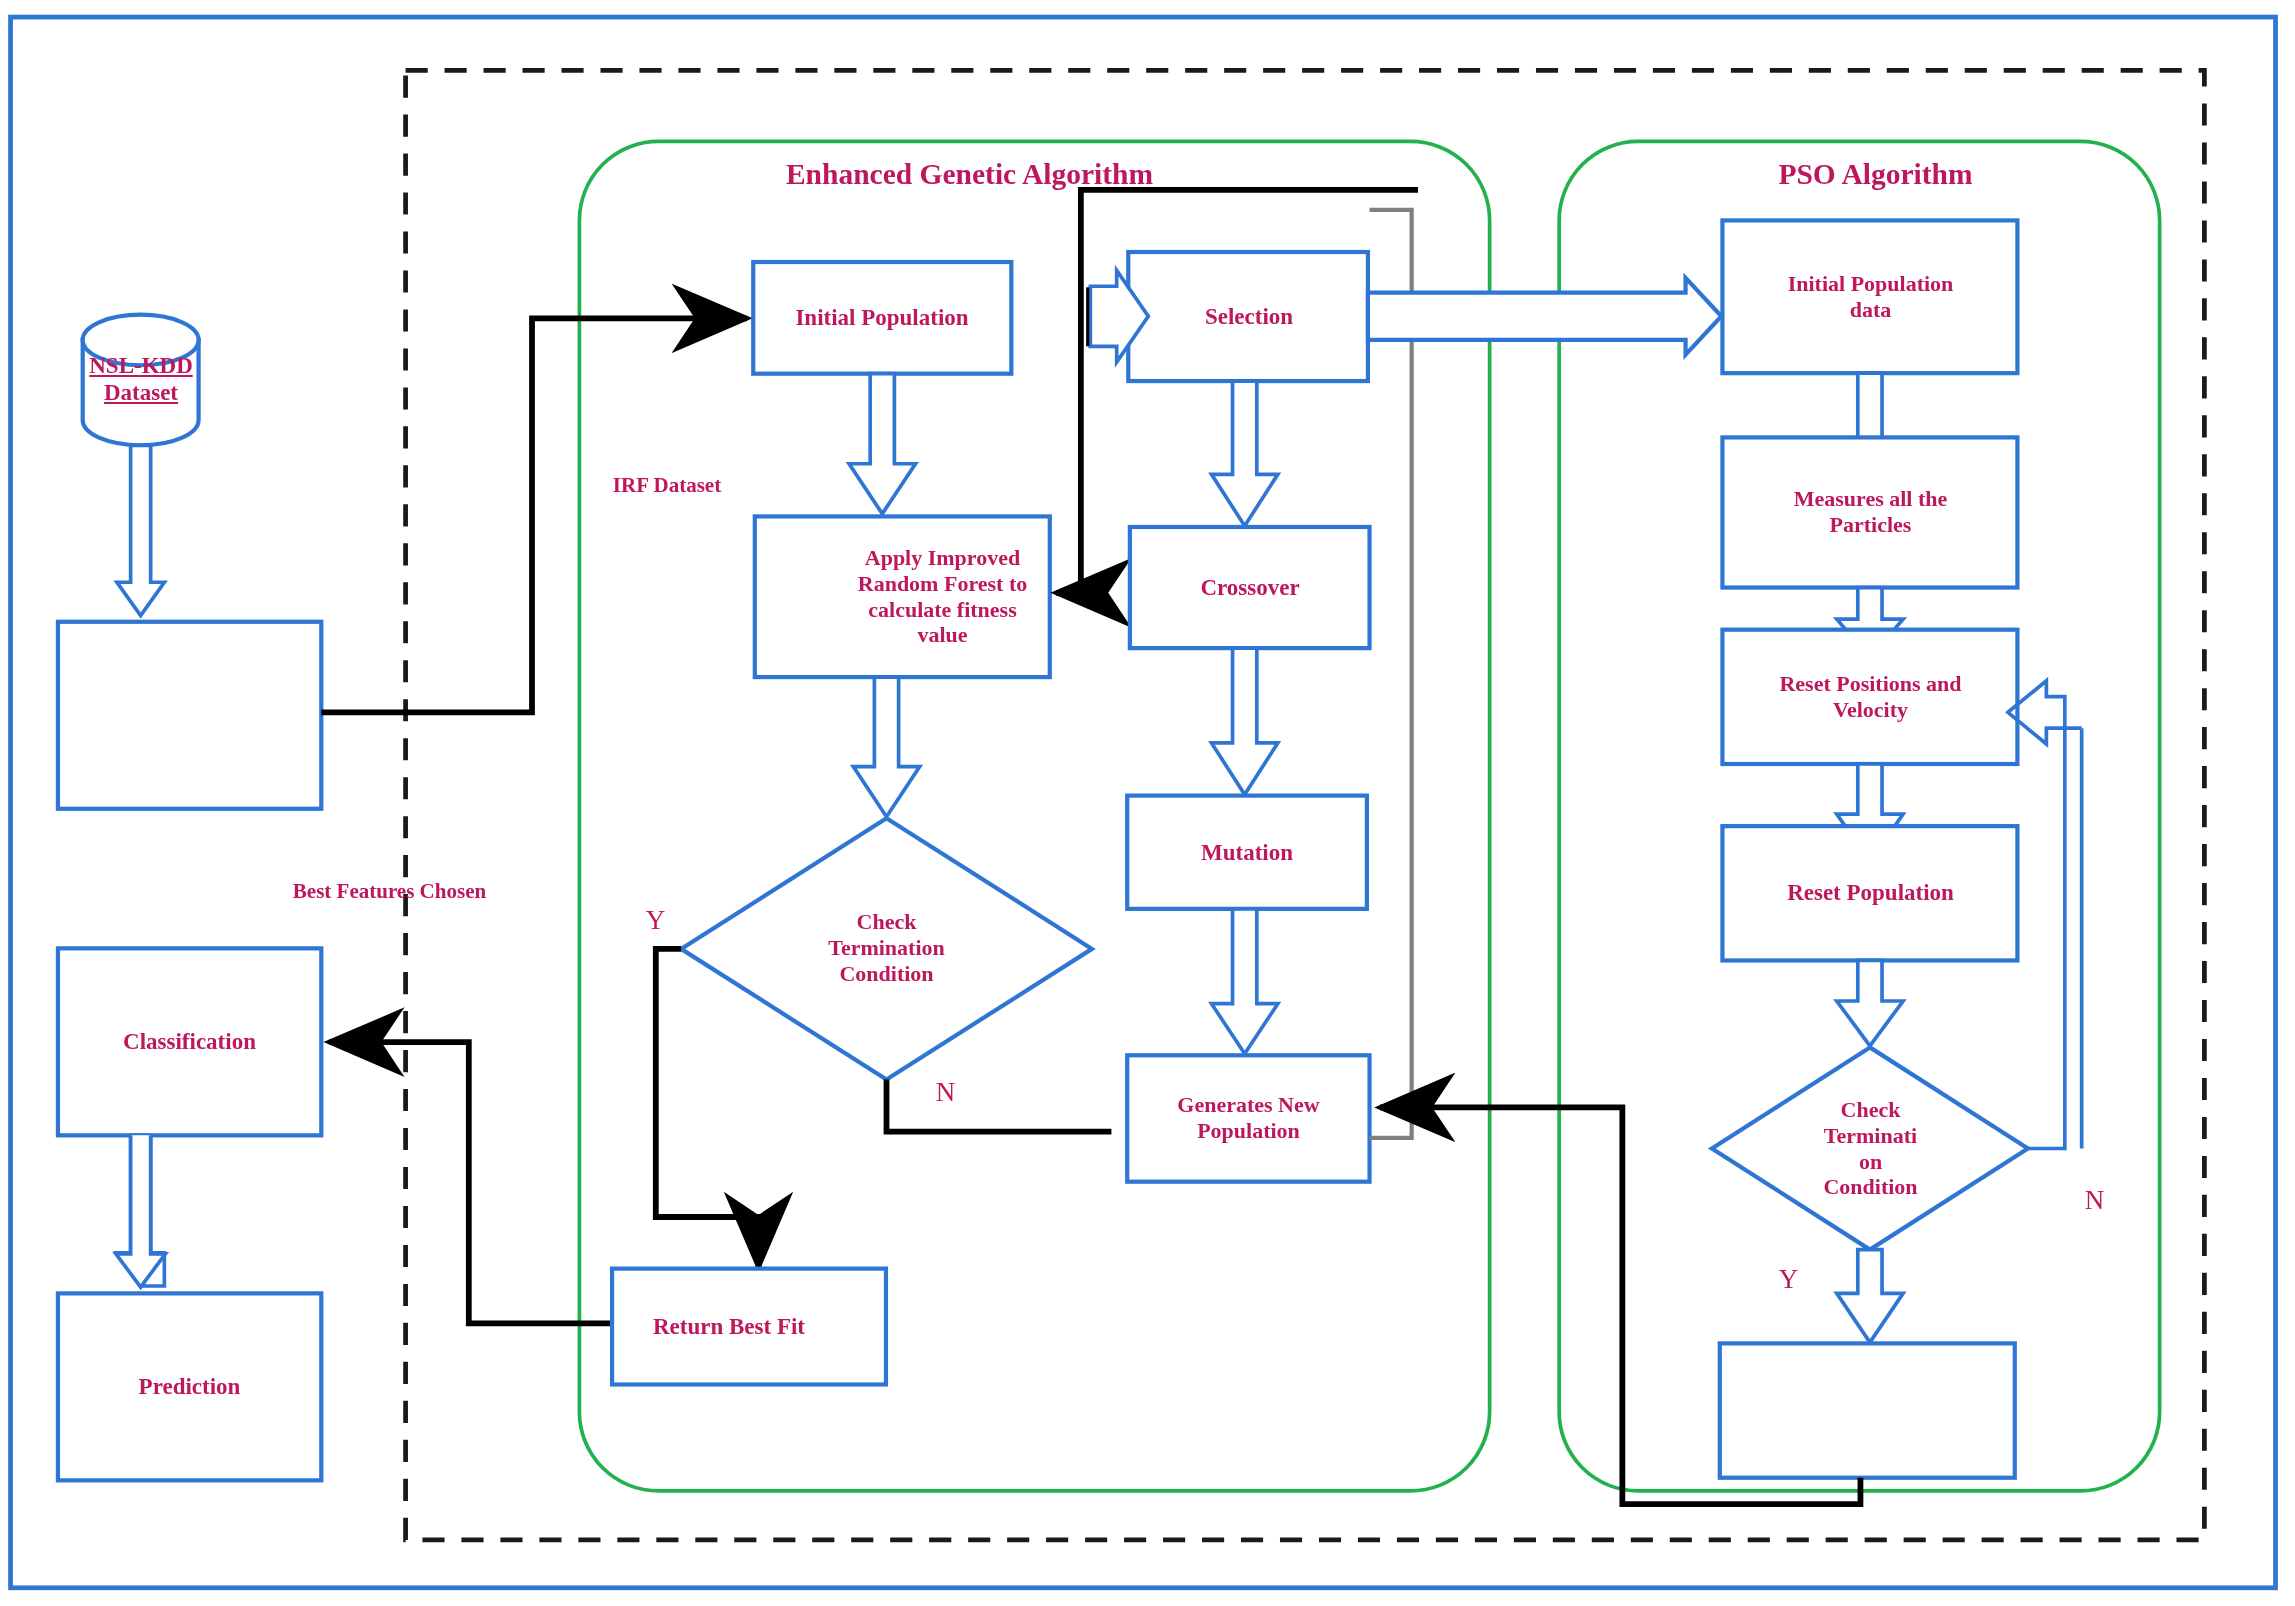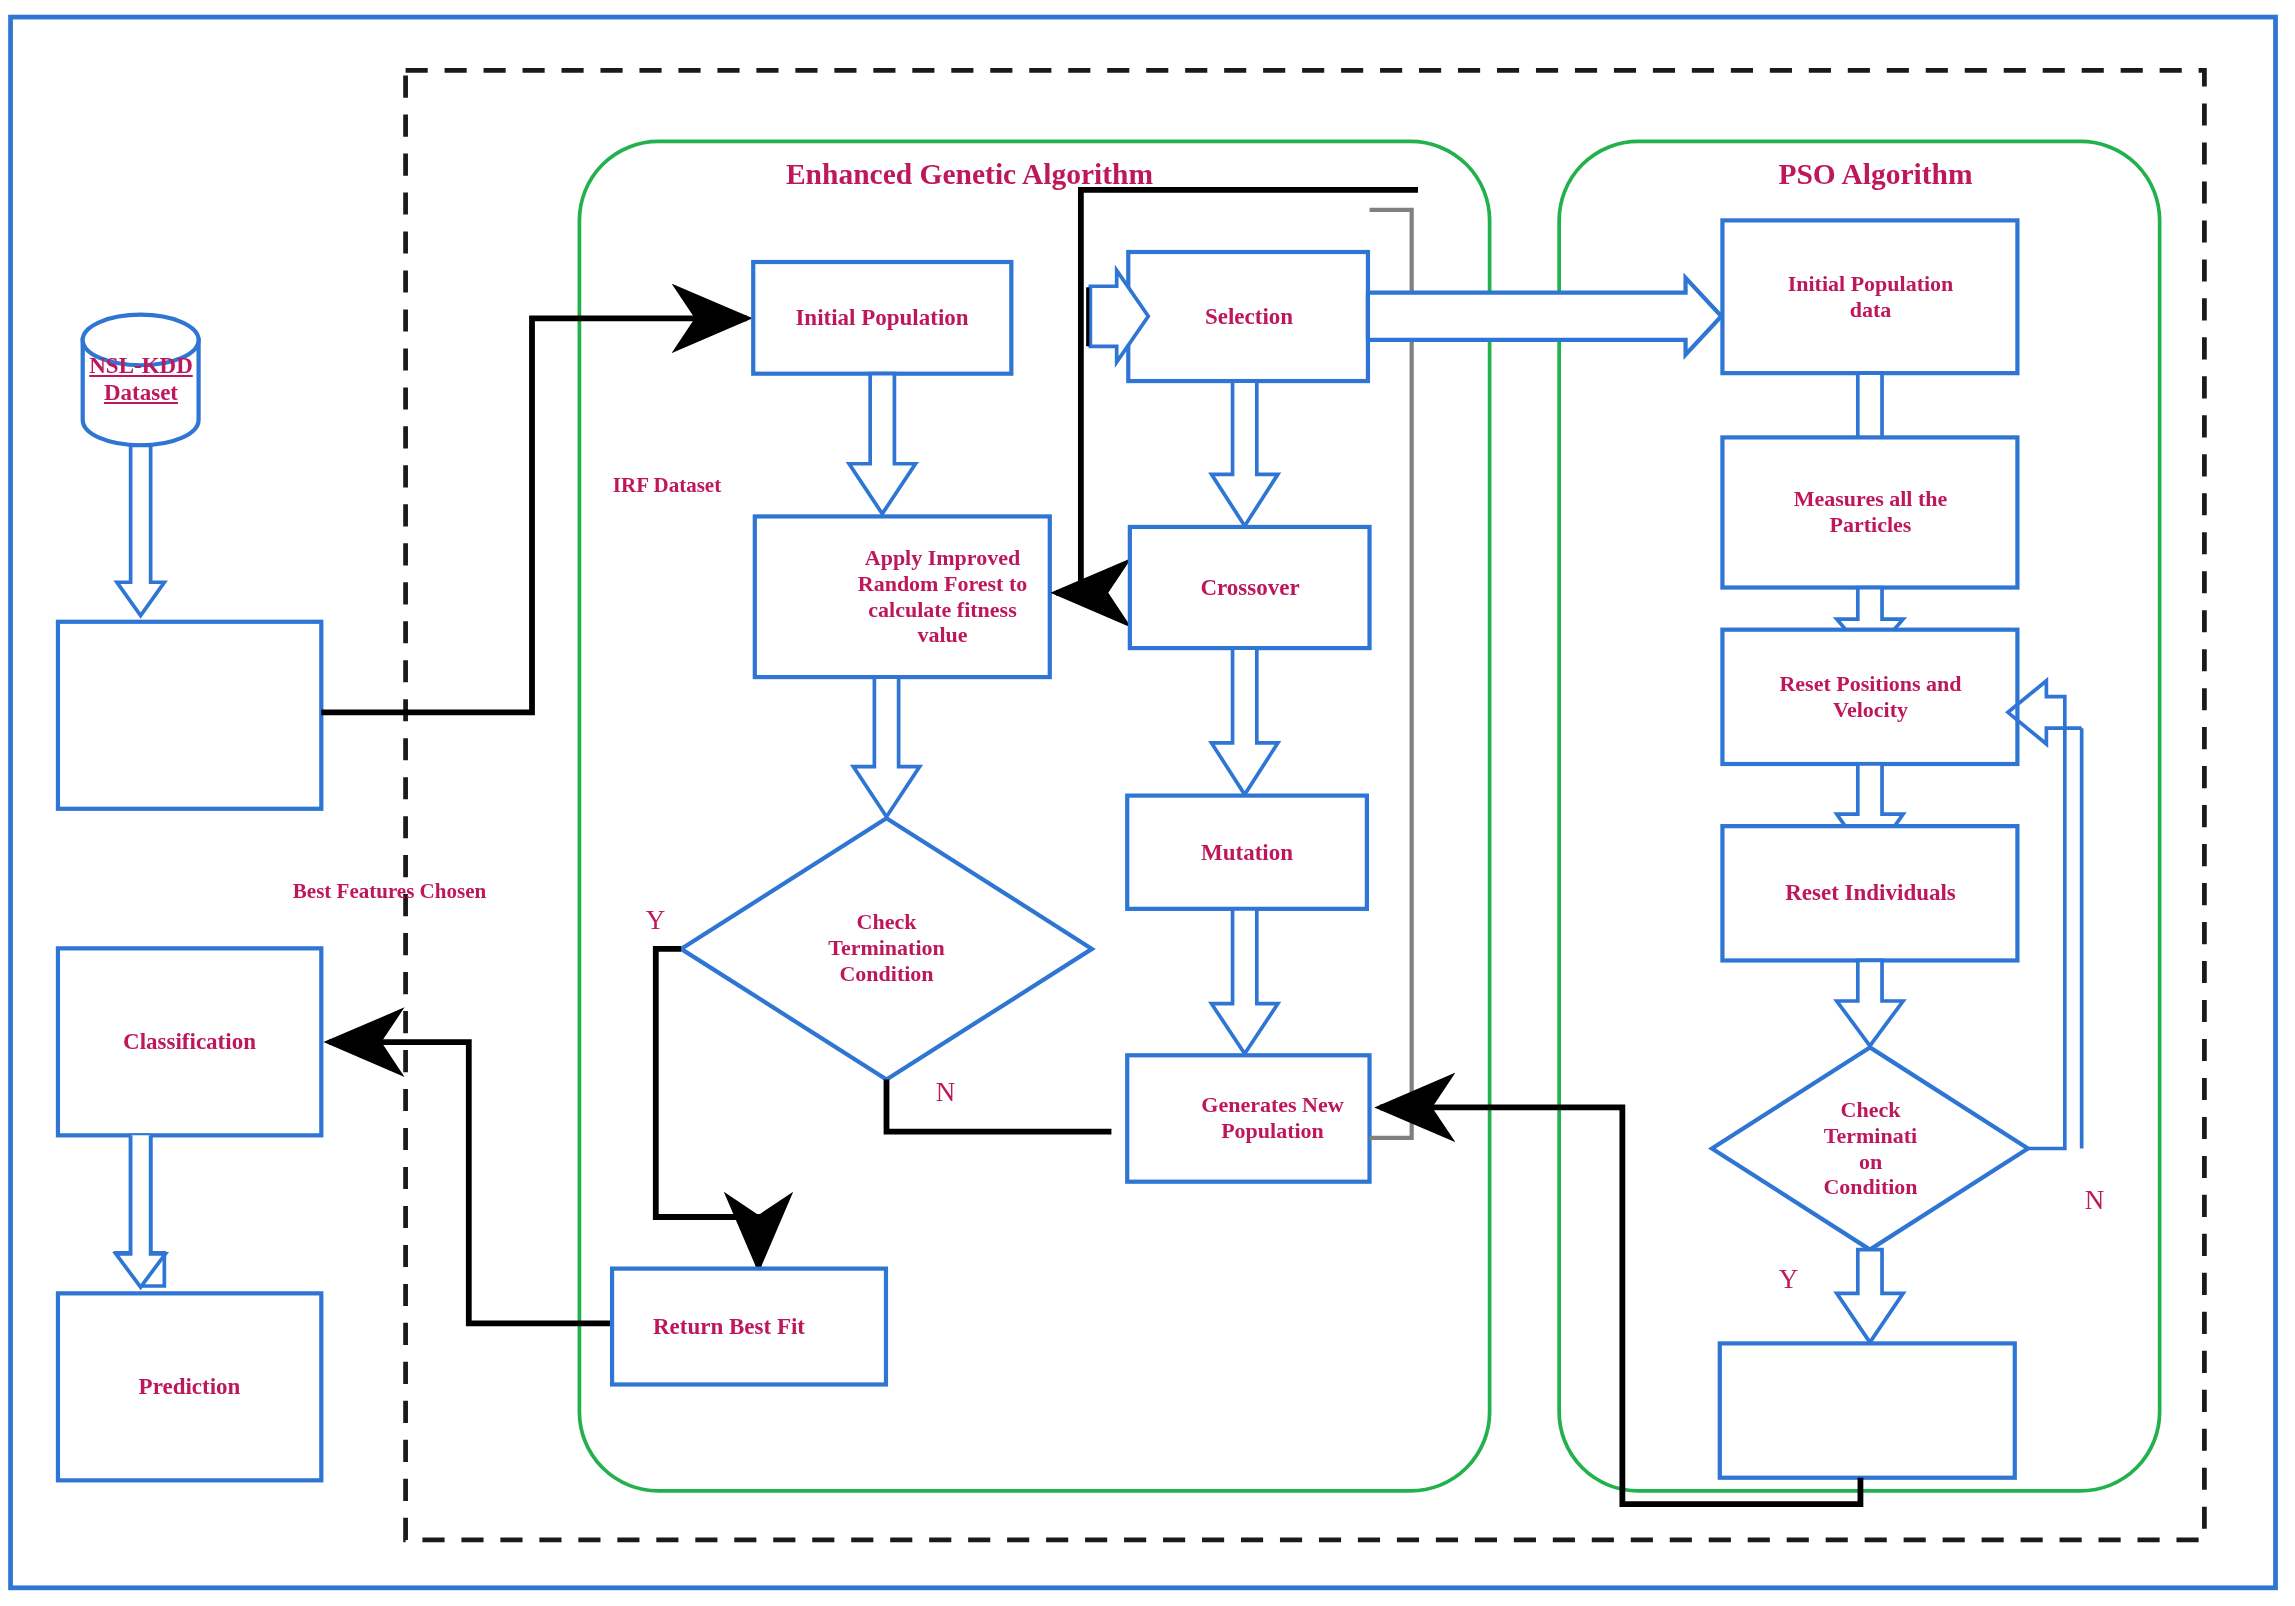--- a/index.html
+++ b/index.html
@@ -186,42 +186,42 @@
   </div>
 
   <div class="lbl boxlbl" style="left:1130px;top:527px;width:240px;height:121px;">
     <span>Crossover</span>
   </div>
 
   <div class="lbl boxlbl" style="left:1127px;top:796px;width:240px;height:113px;">
     <span>Mutation</span>
   </div>
 
-  <div class="lbl boxlbl sm" style="left:1130px;top:1055px;width:237px;height:126px;padding-left:24px;">
+  <div class="lbl boxlbl sm" style="left:1130px;top:1055px;width:237px;height:126px;">
     <span style="white-space:pre-line">Generates New
 Population</span>
   </div>
 
   <div class="lbl boxlbl sm" style="left:1723px;top:220px;width:295px;height:153px;">
     <span style="white-space:pre-line">Initial Population
 data</span>
   </div>
 
   <div class="lbl boxlbl sm" style="left:1723px;top:437px;width:295px;height:150px;">
     <span style="white-space:pre-line">Measures all the
 Particles</span>
   </div>
 
   <div class="lbl boxlbl sm" style="left:1723px;top:630px;width:295px;height:134px;">
     <span style="white-space:pre-line">Reset Positions and
 Velocity</span>
   </div>
 
   <div class="lbl boxlbl" style="left:1723px;top:826px;width:295px;height:134px;">
-    <span>Reset Individuals</span>
+    <span>Reset Population</span>
   </div>
 
   <div class="lbl boxlbl sm" style="left:1781px;top:1072px;width:179px;height:153px;">
     <span style="white-space:pre-line">Check
 Terminati
 on
 Condition</span>
   </div>
 
   <div class="lbl yn" style="left:2076px;top:1185px;width:37px;height:32px;">

